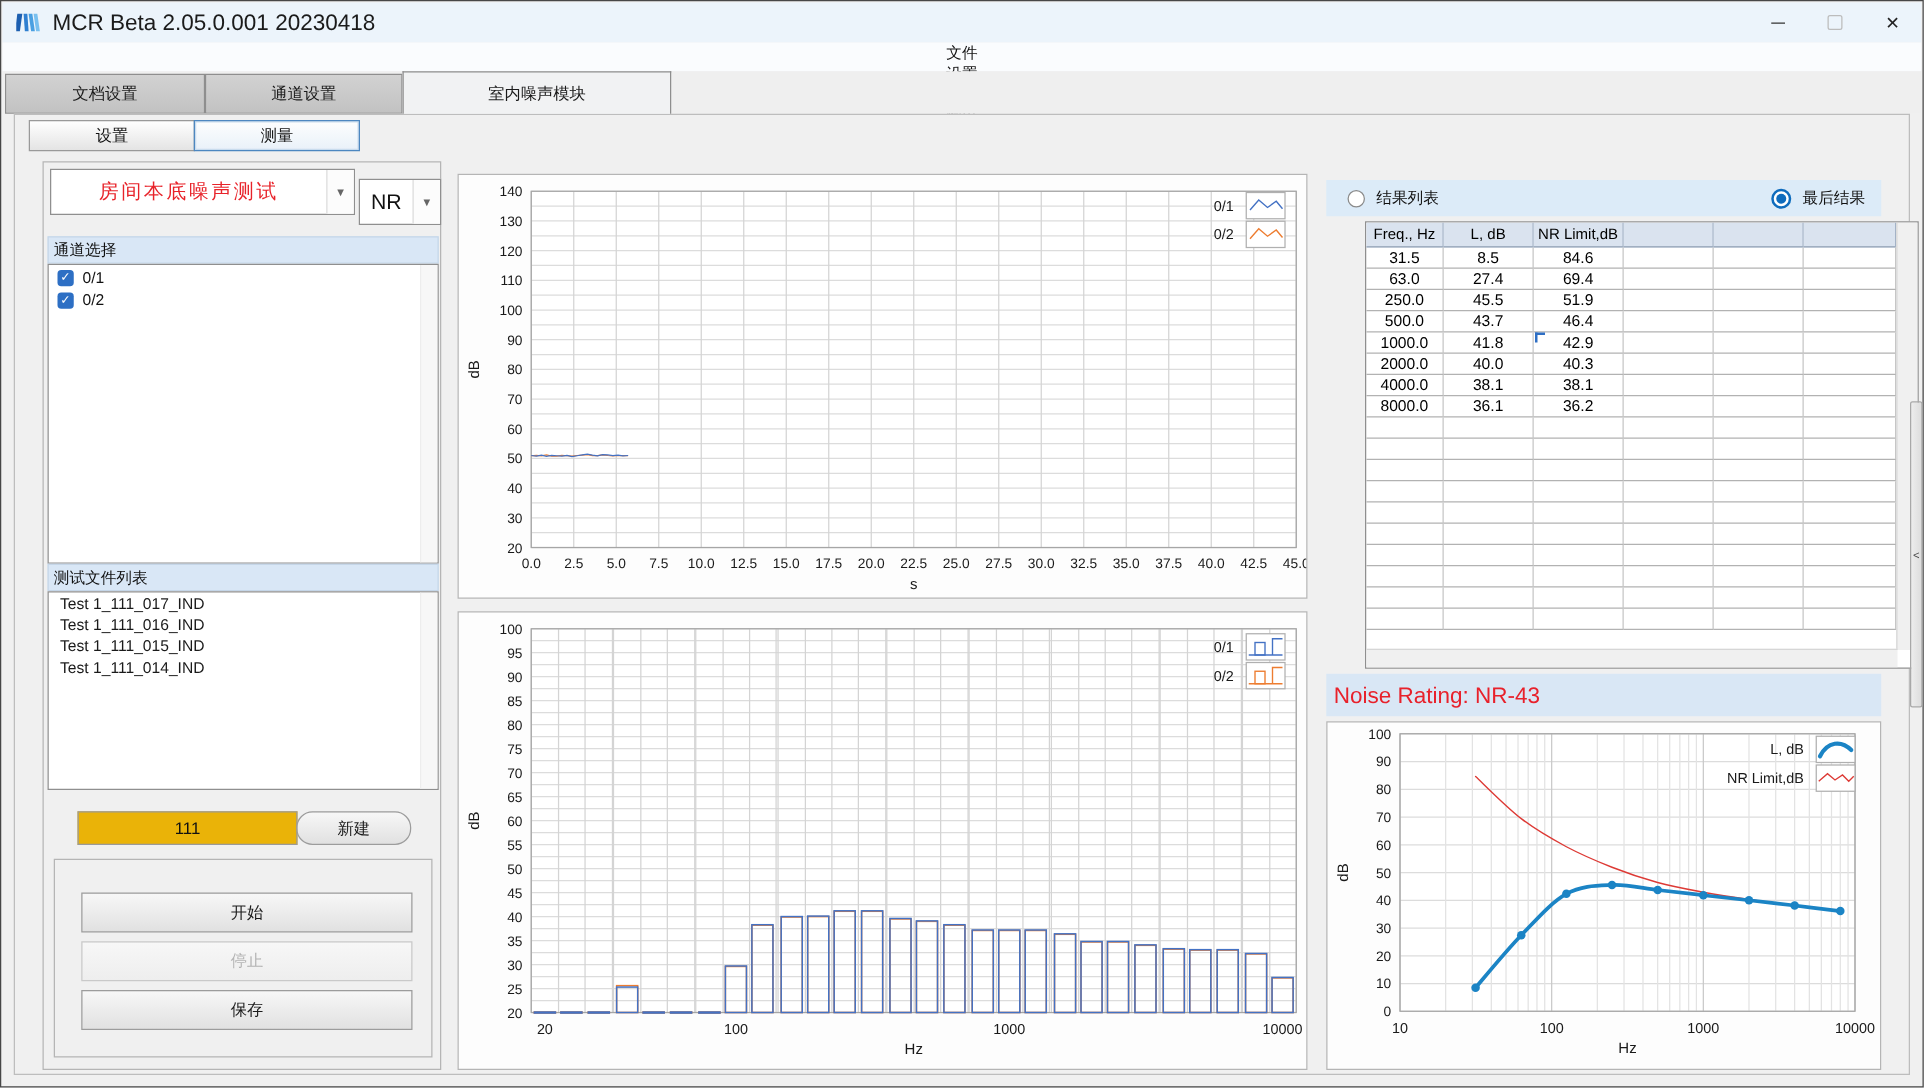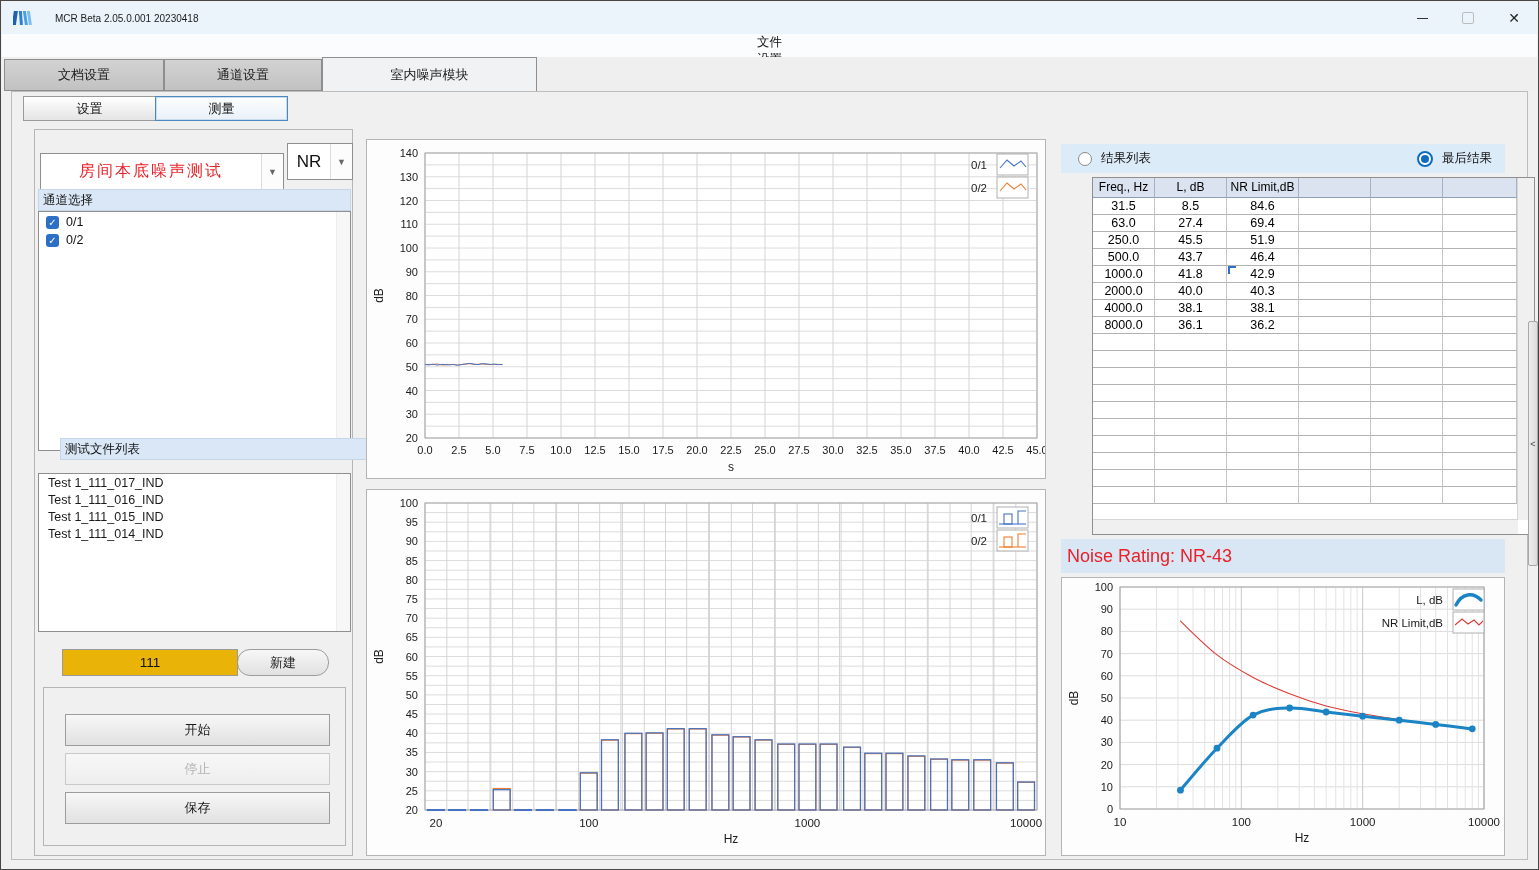--- a/index.html
+++ b/index.html
@@ -3,21 +3,21 @@
 <meta charset="utf-8">
 <style>
   html,body{margin:0;padding:0;}
   body{width:1539px;height:870px;position:relative;overflow:hidden;
        font-family:"Liberation Sans","DejaVu Sans",sans-serif;background:#e8e8e8;}
   .window{position:absolute;inset:0;background:#f0f0f0;border:1px solid #474747;box-sizing:border-box;}
 
   
   .titlebar{position:absolute;left:1px;top:1px;right:1px;height:32px;background:#ecf4fb;display:flex;align-items:center;}
   .app-icon{width:20px;height:16px;margin-left:11px;}
-  .title-text{margin-left:22px;font-size:10px;color:#1b1b1b;}
+  .title-text{margin-left:9px;font-size:18px;color:#1b1b1b;}
   .win-controls{position:absolute;right:0;top:0;height:32px;display:flex;}
   .win-btn{width:46px;height:32px;display:flex;align-items:center;justify-content:center;color:#333;}
   .win-btn .min-glyph{width:11px;height:0;border-top:1.6px solid #333;display:block;}
   .win-btn .max-glyph{width:10px;height:10px;border:1.3px solid #bcbcbc;border-radius:2px;display:block;}
   .win-btn .close-glyph{font-size:14px;color:#222;line-height:1;}
 
   
   .menubar{position:absolute;left:1px;top:33px;right:1px;height:23px;background:#fafcfe;display:flex;align-items:center;flex-direction:column;}
   .menu-item{padding:0 11px;font-size:12.5px;color:#111;}
 
@@ -37,21 +37,21 @@
   .subtab.inactive{background:linear-gradient(#ffffff,#e4e4e4);border:1px solid #9a9a9a;}
   .subtab.active{background:linear-gradient(#fdfefe,#e9f1f9);border:1px solid #4d87c0;box-shadow:inset 0 0 0 1px #c9dcee;}
 
   
   .left-panel{position:absolute;left:33px;top:128px;width:319px;height:727px;border:1px solid #b5b5b5;
               background:#f0f0f0;box-sizing:border-box;}
   .combo{position:absolute;display:flex;background:#fff;border:1px solid #8f8f8f;box-sizing:border-box;}
   .combo-value{flex:1;display:flex;align-items:center;justify-content:center;overflow:hidden;white-space:nowrap;}
   .combo-arrow{width:21px;border-left:1px solid #dcdcdc;display:flex;align-items:center;justify-content:center;
                color:#666;font-size:9px;background:#fcfcfc;}
-  .combo-test{left:5px;top:23px;width:244px;height:37px;}
+  .combo-test{left:5px;top:5px;width:244px;height:37px;}
   .combo-test .combo-value{font-size:16px;letter-spacing:2px;}
   .combo-nr{left:252px;top:13px;width:66px;height:37px;}
   .combo-nr .combo-value{font-size:17px;color:#111;}
 
   .section-header{position:absolute;left:3px;width:313px;height:22px;background:#d9e7f6;border:1px solid #c5d6e8;
                   box-sizing:border-box;font-size:12.5px;color:#111;display:flex;align-items:center;padding-left:4px;}
   .listbox{position:absolute;left:3px;width:313px;background:#fff;border:1px solid #8f8f8f;box-sizing:border-box;overflow:hidden;}
   .listbox .scrollstrip{position:absolute;right:0;top:0;bottom:0;width:13px;background:#f7f7f7;border-left:1px solid #ededed;}
   .channel-item{display:flex;align-items:center;gap:7px;padding:3px 0 1px 7px;font-size:12.5px;color:#111;}
   .checkbox{width:13px;height:13px;background:#2d6fc4;border-radius:3px;color:#fff;font-size:10px;line-height:13px;
@@ -164,21 +164,21 @@
     <div class="channel-item">
           <span class="checkbox">✓</span>
           <span>0/1</span>
         </div>
         <div class="channel-item">
           <span class="checkbox">✓</span>
           <span>0/2</span>
         </div>
       </div>
 
-    <div class="section-header" style="top:308px;margin-left:22px;">测试文件列表</div>
+    <div class="section-header" style="top:321px;">测试文件列表</div>
     <div class="listbox" style="top:343px;height:159px;" id="file-list">
       <div class="scrollstrip"></div>
     <div class="file-item">Test 1_111_017_IND</div>
         <div class="file-item">Test 1_111_016_IND</div>
         <div class="file-item">Test 1_111_015_IND</div>
         <div class="file-item">Test 1_111_014_IND</div>
       </div>
 
     <div class="name-input">111</div>
     <div class="btn new-btn">新建</div>

